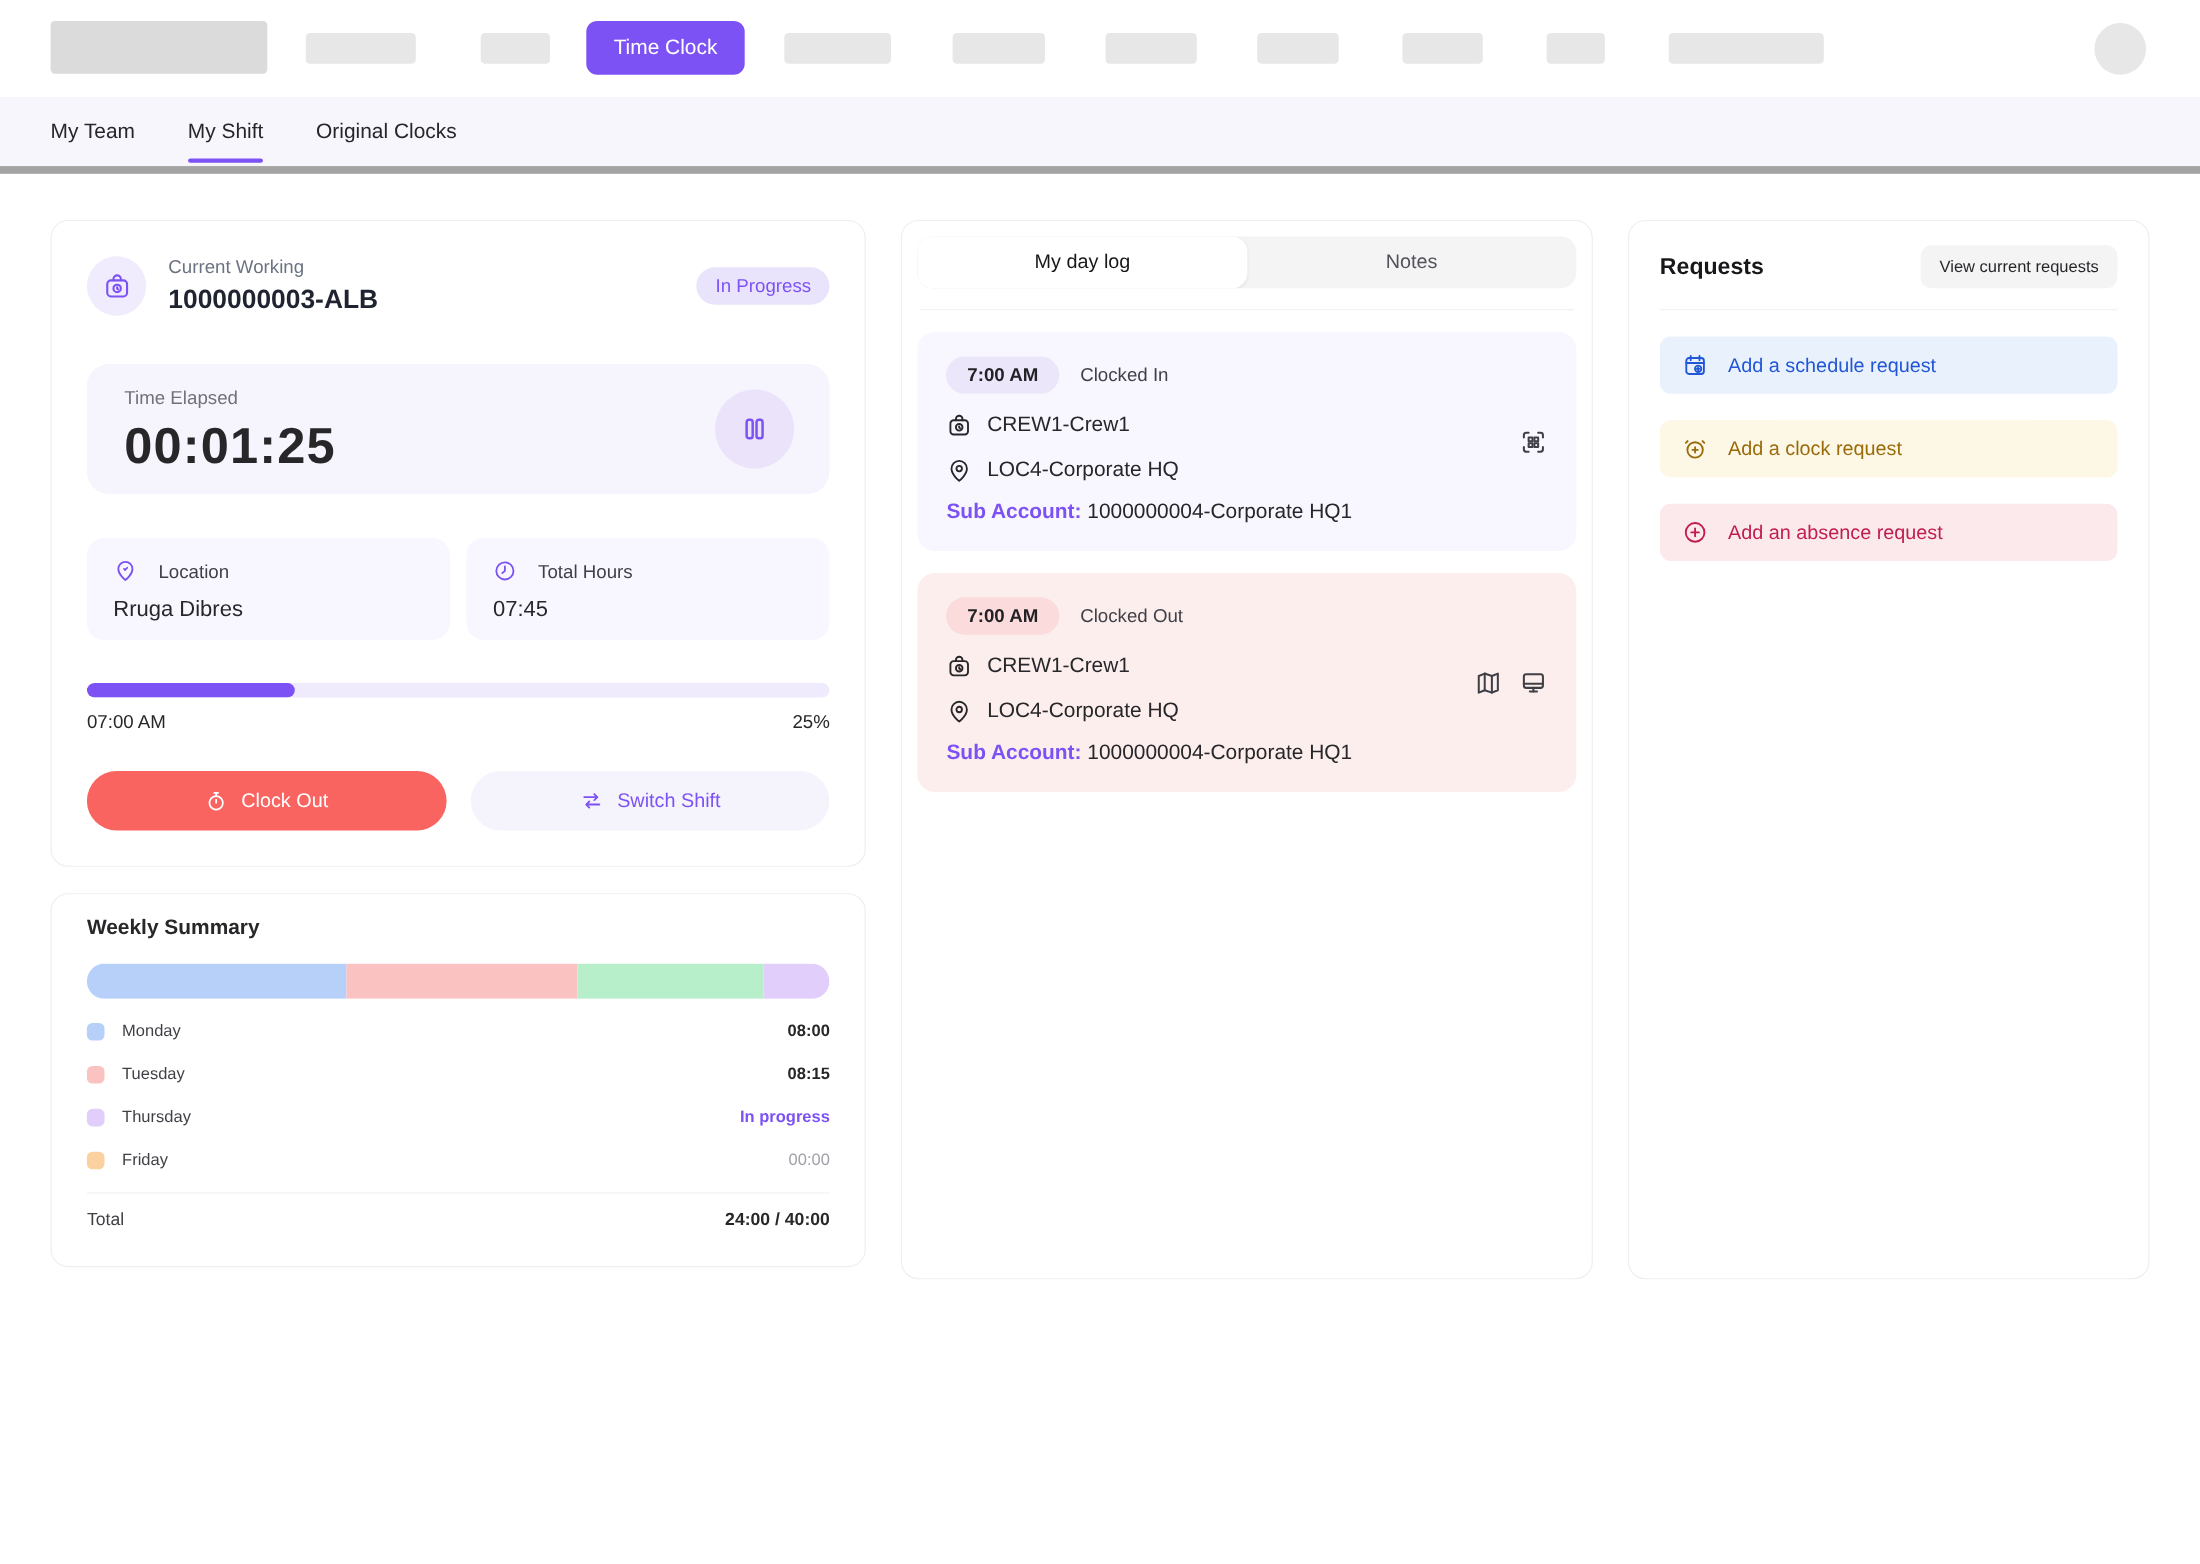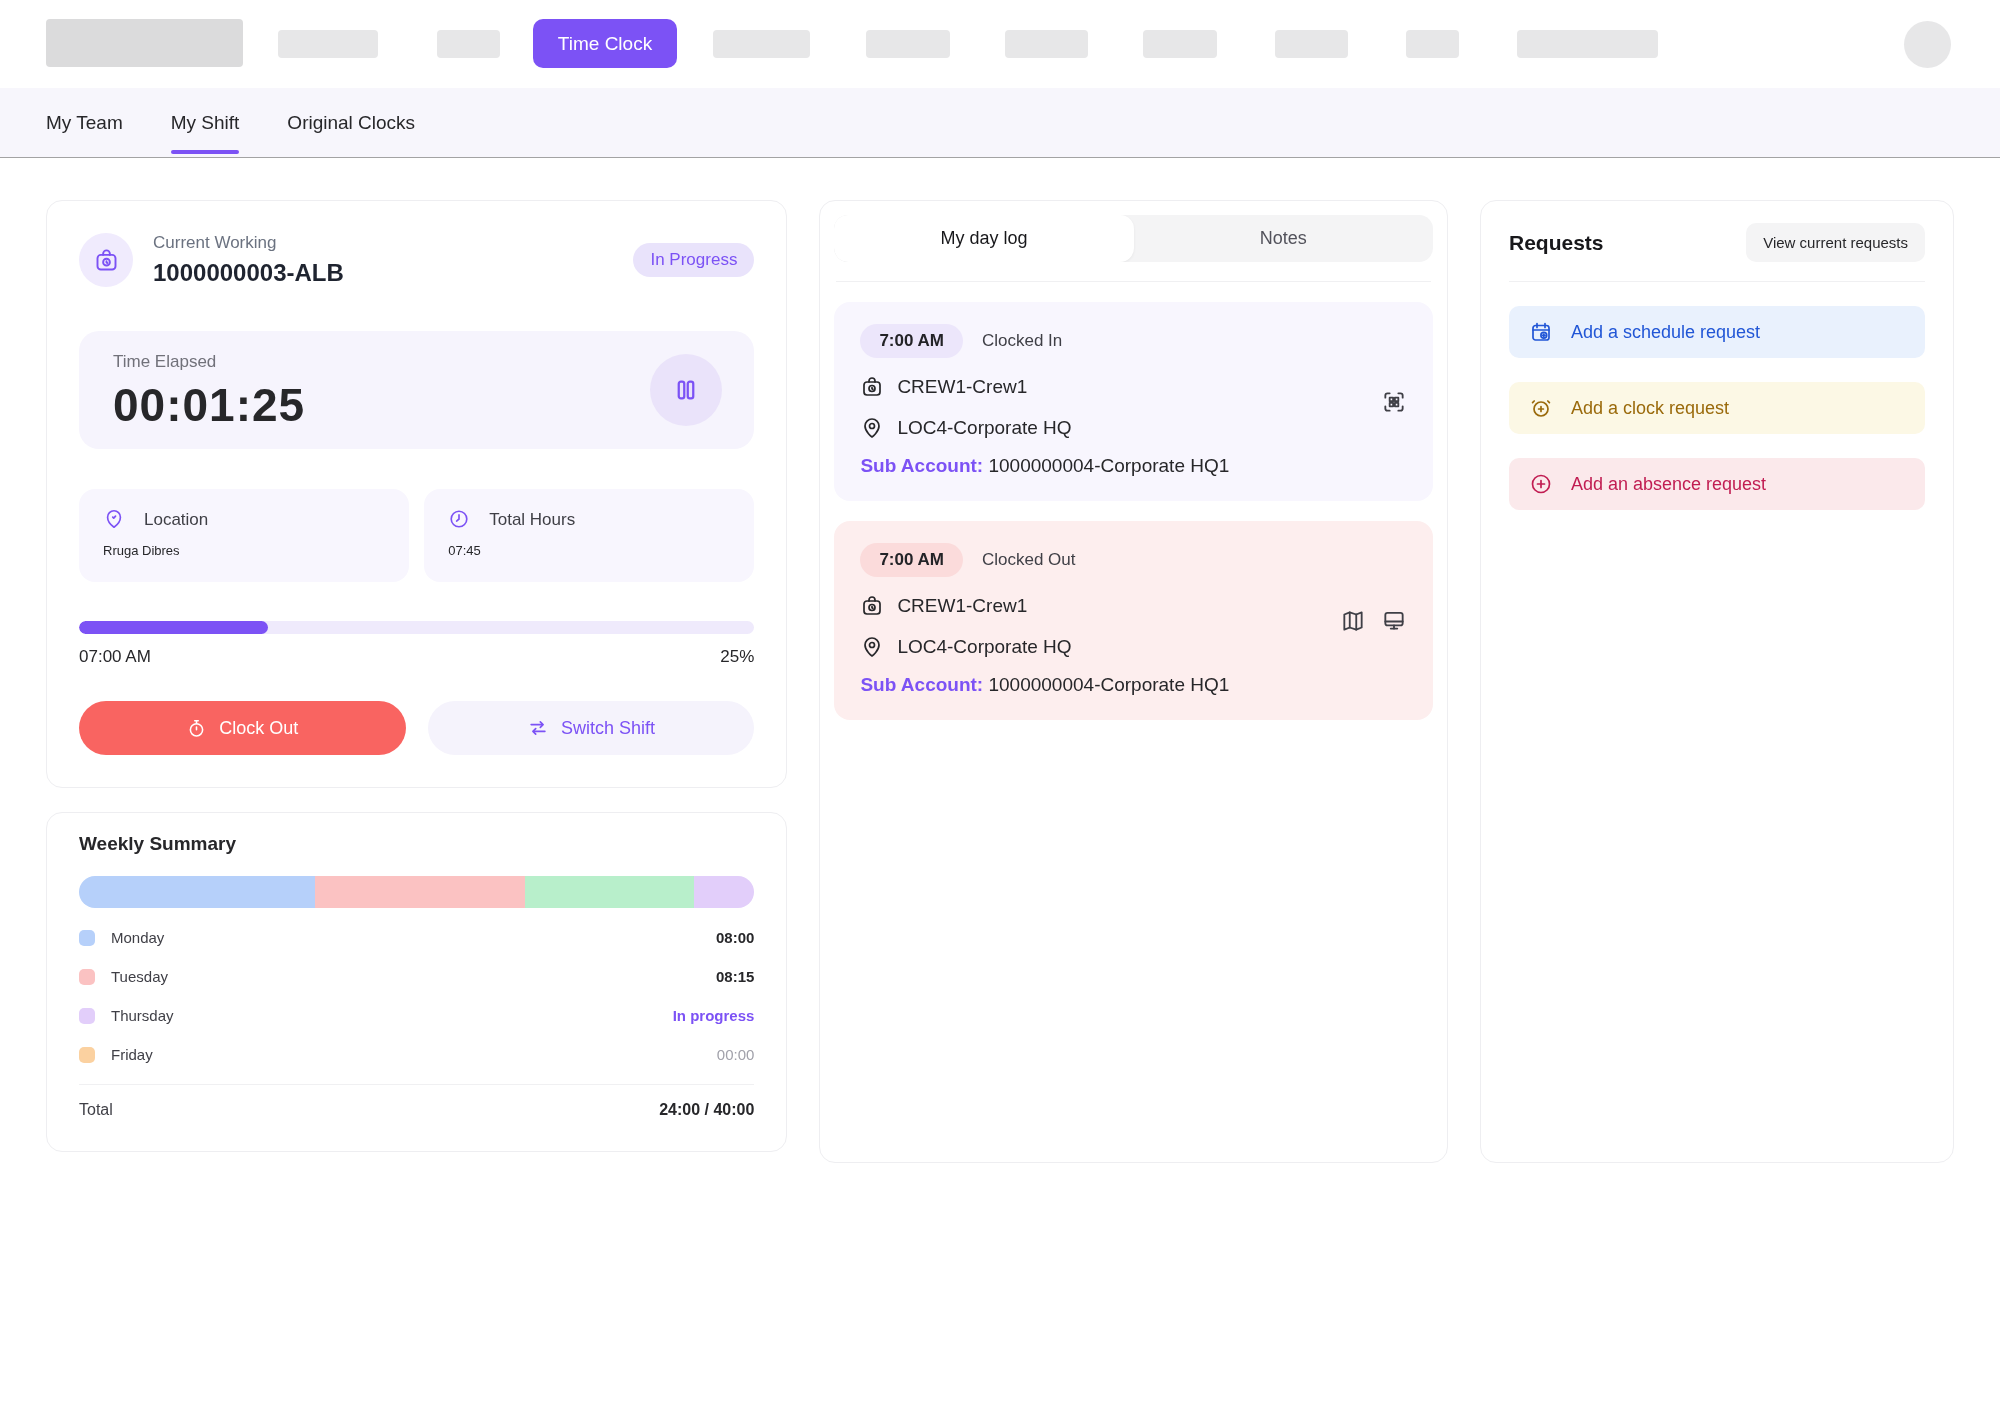--- a/index.html
+++ b/index.html
@@ -10,21 +10,21 @@
   .topnav { position:relative; height:88px; background:#fff; }
   .ph { position:absolute; top:30px; height:28px; background:#E7E7E8; border-radius:4px; }
   .ph.big { top:19px; height:48px; background:#DBDBDC; }
   .timeclock-btn { position:absolute; left:533px; top:19px; width:144px; height:49px;
     background:#7C52F5; color:#fff; border:none; border-radius:10px;
     font-size:19px; font-weight:500; font-family:inherit; cursor:pointer; }
   .avatar { position:absolute; left:1904px; top:21px; width:47px; height:47px;
     border-radius:50%; background:#E7E7E8; }
 
   
-  .tabbar { height:70px; background:#F7F6FC; border-bottom:1px solid #a3a3a3;
+  .tabbar { height:70px; background:#F7F6FC; border-bottom:7px solid #a3a3a3;
     display:flex; align-items:center; padding:0 46px; gap:48px; }
   .tabbar .tab { position:relative; font-size:19px; color:#27272A; height:100%;
     display:flex; align-items:center; cursor:pointer; }
   .tabbar .tab.active { font-weight:500; }
   .tabbar .tab.active::after { content:""; position:absolute; left:0; right:0; bottom:3px;
     height:4px; border-radius:3px; background:#7C52F5; }
 
   
   main { display:flex; gap:32px; padding:42px 46px 0 46px; align-items:flex-start; }
   .col-left  { width:782px; display:flex; flex-direction:column; gap:24px; }
@@ -48,21 +48,21 @@
   .timer-label { font-size:17px; color:#71717A; }
   .timer-value { font-size:46px; font-weight:600; color:#27272A; margin-top:6px; letter-spacing:1px; }
   .pause-btn { position:absolute; right:32px; top:50%; transform:translateY(-50%);
     width:72px; height:72px; border-radius:50%; border:none; background:#EAE3FA;
     color:#7C52F5; display:flex; align-items:center; justify-content:center; cursor:pointer; }
 
   .info-row { display:flex; gap:15px; margin-top:40px; }
   .info-box { flex:1; background:#F8F6FE; border-radius:16px; padding:19px 24px; height:93px; }
   .info-box-head { display:flex; align-items:flex-end; gap:19px; color:#7C52F5; }
   .info-box-head span { font-size:17px; color:#3F3F46; }
-  .info-box-value { font-size:13px; color:#27272A; margin-top:13px; font-weight:500; }
+  .info-box-value { font-size:20px; color:#27272A; margin-top:13px; font-weight:500; }
 
   .progress-track { margin-top:39px; height:13px; border-radius:7px; background:#EFEAFC; overflow:hidden; }
   .progress-fill { height:100%; border-radius:7px; background:#7C52F5; }
   .progress-labels { display:flex; justify-content:space-between; margin-top:13px;
     font-size:17px; color:#27272A; }
 
   .btn-row { display:flex; gap:22px; margin-top:34px; }
   .pill-btn { flex:1; height:54px; border:none; border-radius:27px; font-size:18px;
     font-weight:500; font-family:inherit; display:flex; align-items:center;
     justify-content:center; gap:12px; cursor:pointer; }

